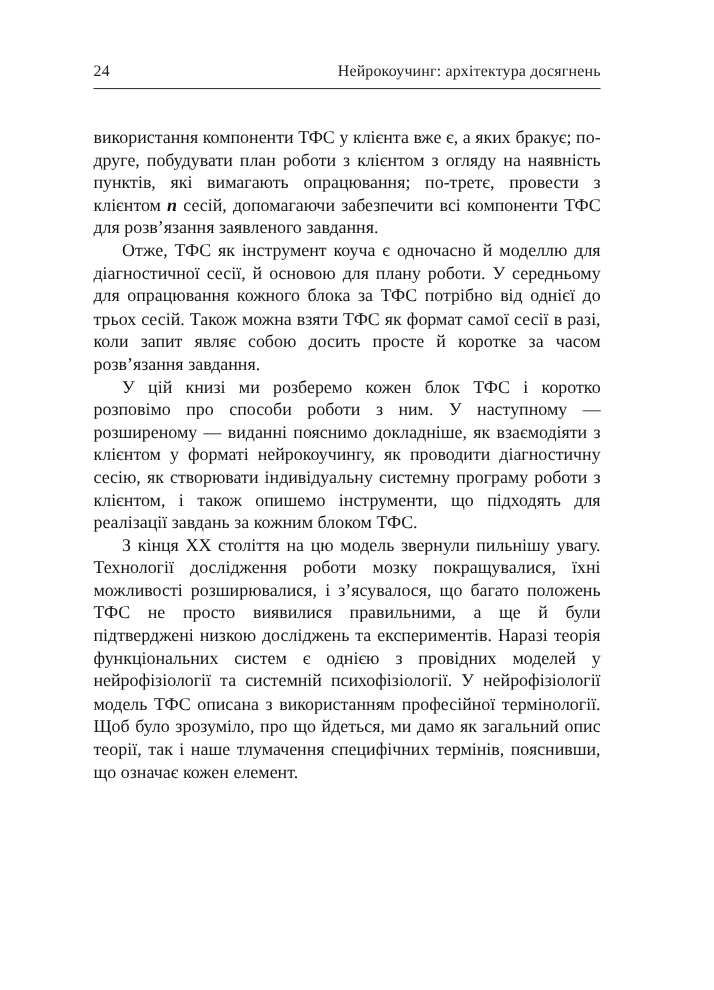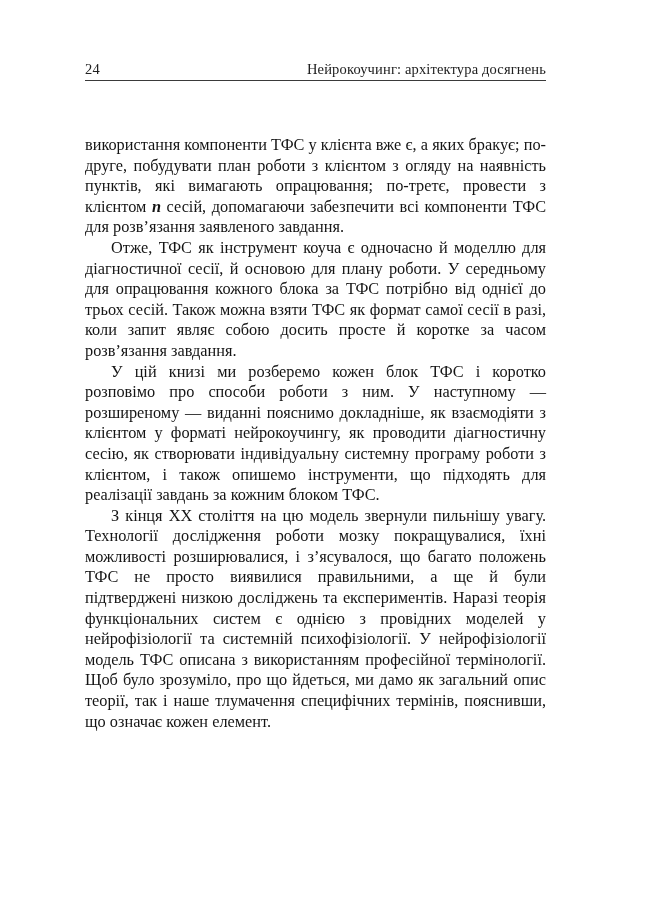--- a/index.html
+++ b/index.html
@@ -22,21 +22,21 @@
   }
 
   
   .page-header {
     position: absolute;
     left: 85px;
     top: 52px;
     width: 461px;
     height: 26px;
     display: flex;
-    align-items: flex-end;
+    align-items: center;
     justify-content: space-between;
   }
 
   .folio {
     font-size: 14.5px;
     letter-spacing: 0.2px;
     color: #202020;
     white-space: nowrap;
   }
 
@@ -71,21 +71,20 @@
     text-align: justify;
     text-justify: inter-word;
     text-indent: 26px;
     hyphens: manual;
     color: #141414;
     word-spacing: 0.1px;
   }
 
   .para.no-indent {
     text-indent: 0;
-    margin-top: 20px;
   }
 
   .para .var {
     font-style: italic;
     font-weight: bold;
   }
 </style>
 </head>
 <body>
 

